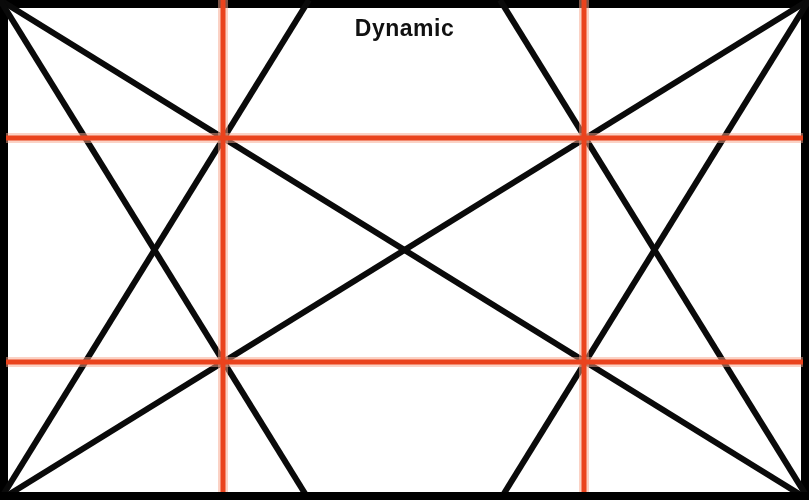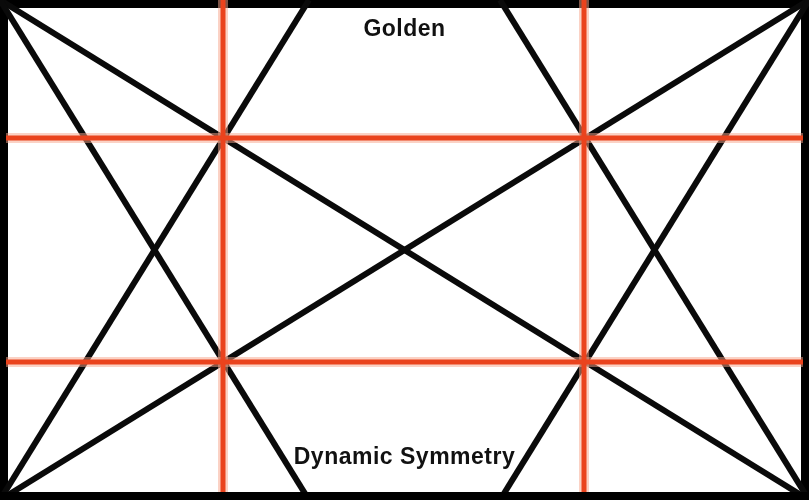--- a/index.html
+++ b/index.html
@@ -55,15 +55,14 @@
       <line x1="223" y1="0" x2="223" y2="500" stroke="#f8a68c" stroke-width="10" stroke-opacity="0.5"></line>
       <line x1="584" y1="0" x2="584" y2="500" stroke="#f8a68c" stroke-width="10" stroke-opacity="0.5"></line>
       <line x1="6" y1="138" x2="803" y2="138" stroke="#f8a68c" stroke-width="10" stroke-opacity="0.5"></line>
       <line x1="6" y1="362" x2="803" y2="362" stroke="#f8a68c" stroke-width="10" stroke-opacity="0.5"></line>
       <line x1="223" y1="0" x2="223" y2="500" stroke="#ea431d" stroke-width="5"></line>
       <line x1="584" y1="0" x2="584" y2="500" stroke="#ea431d" stroke-width="5"></line>
       <line x1="6" y1="138" x2="803" y2="138" stroke="#ea431d" stroke-width="5"></line>
       <line x1="6" y1="362" x2="803" y2="362" stroke="#ea431d" stroke-width="5"></line>
       <rect x="0" y="492" width="809" height="8" fill="#000000"></rect>
     </svg>
-  <div class="label" id="label-top">Golden</div>
-  <div class="label" id="label-bottom">Dynamic Symmetry</div>
+  <div class="label" id="label-top">Dynamic</div>
 </div>
 
 </body></html>

